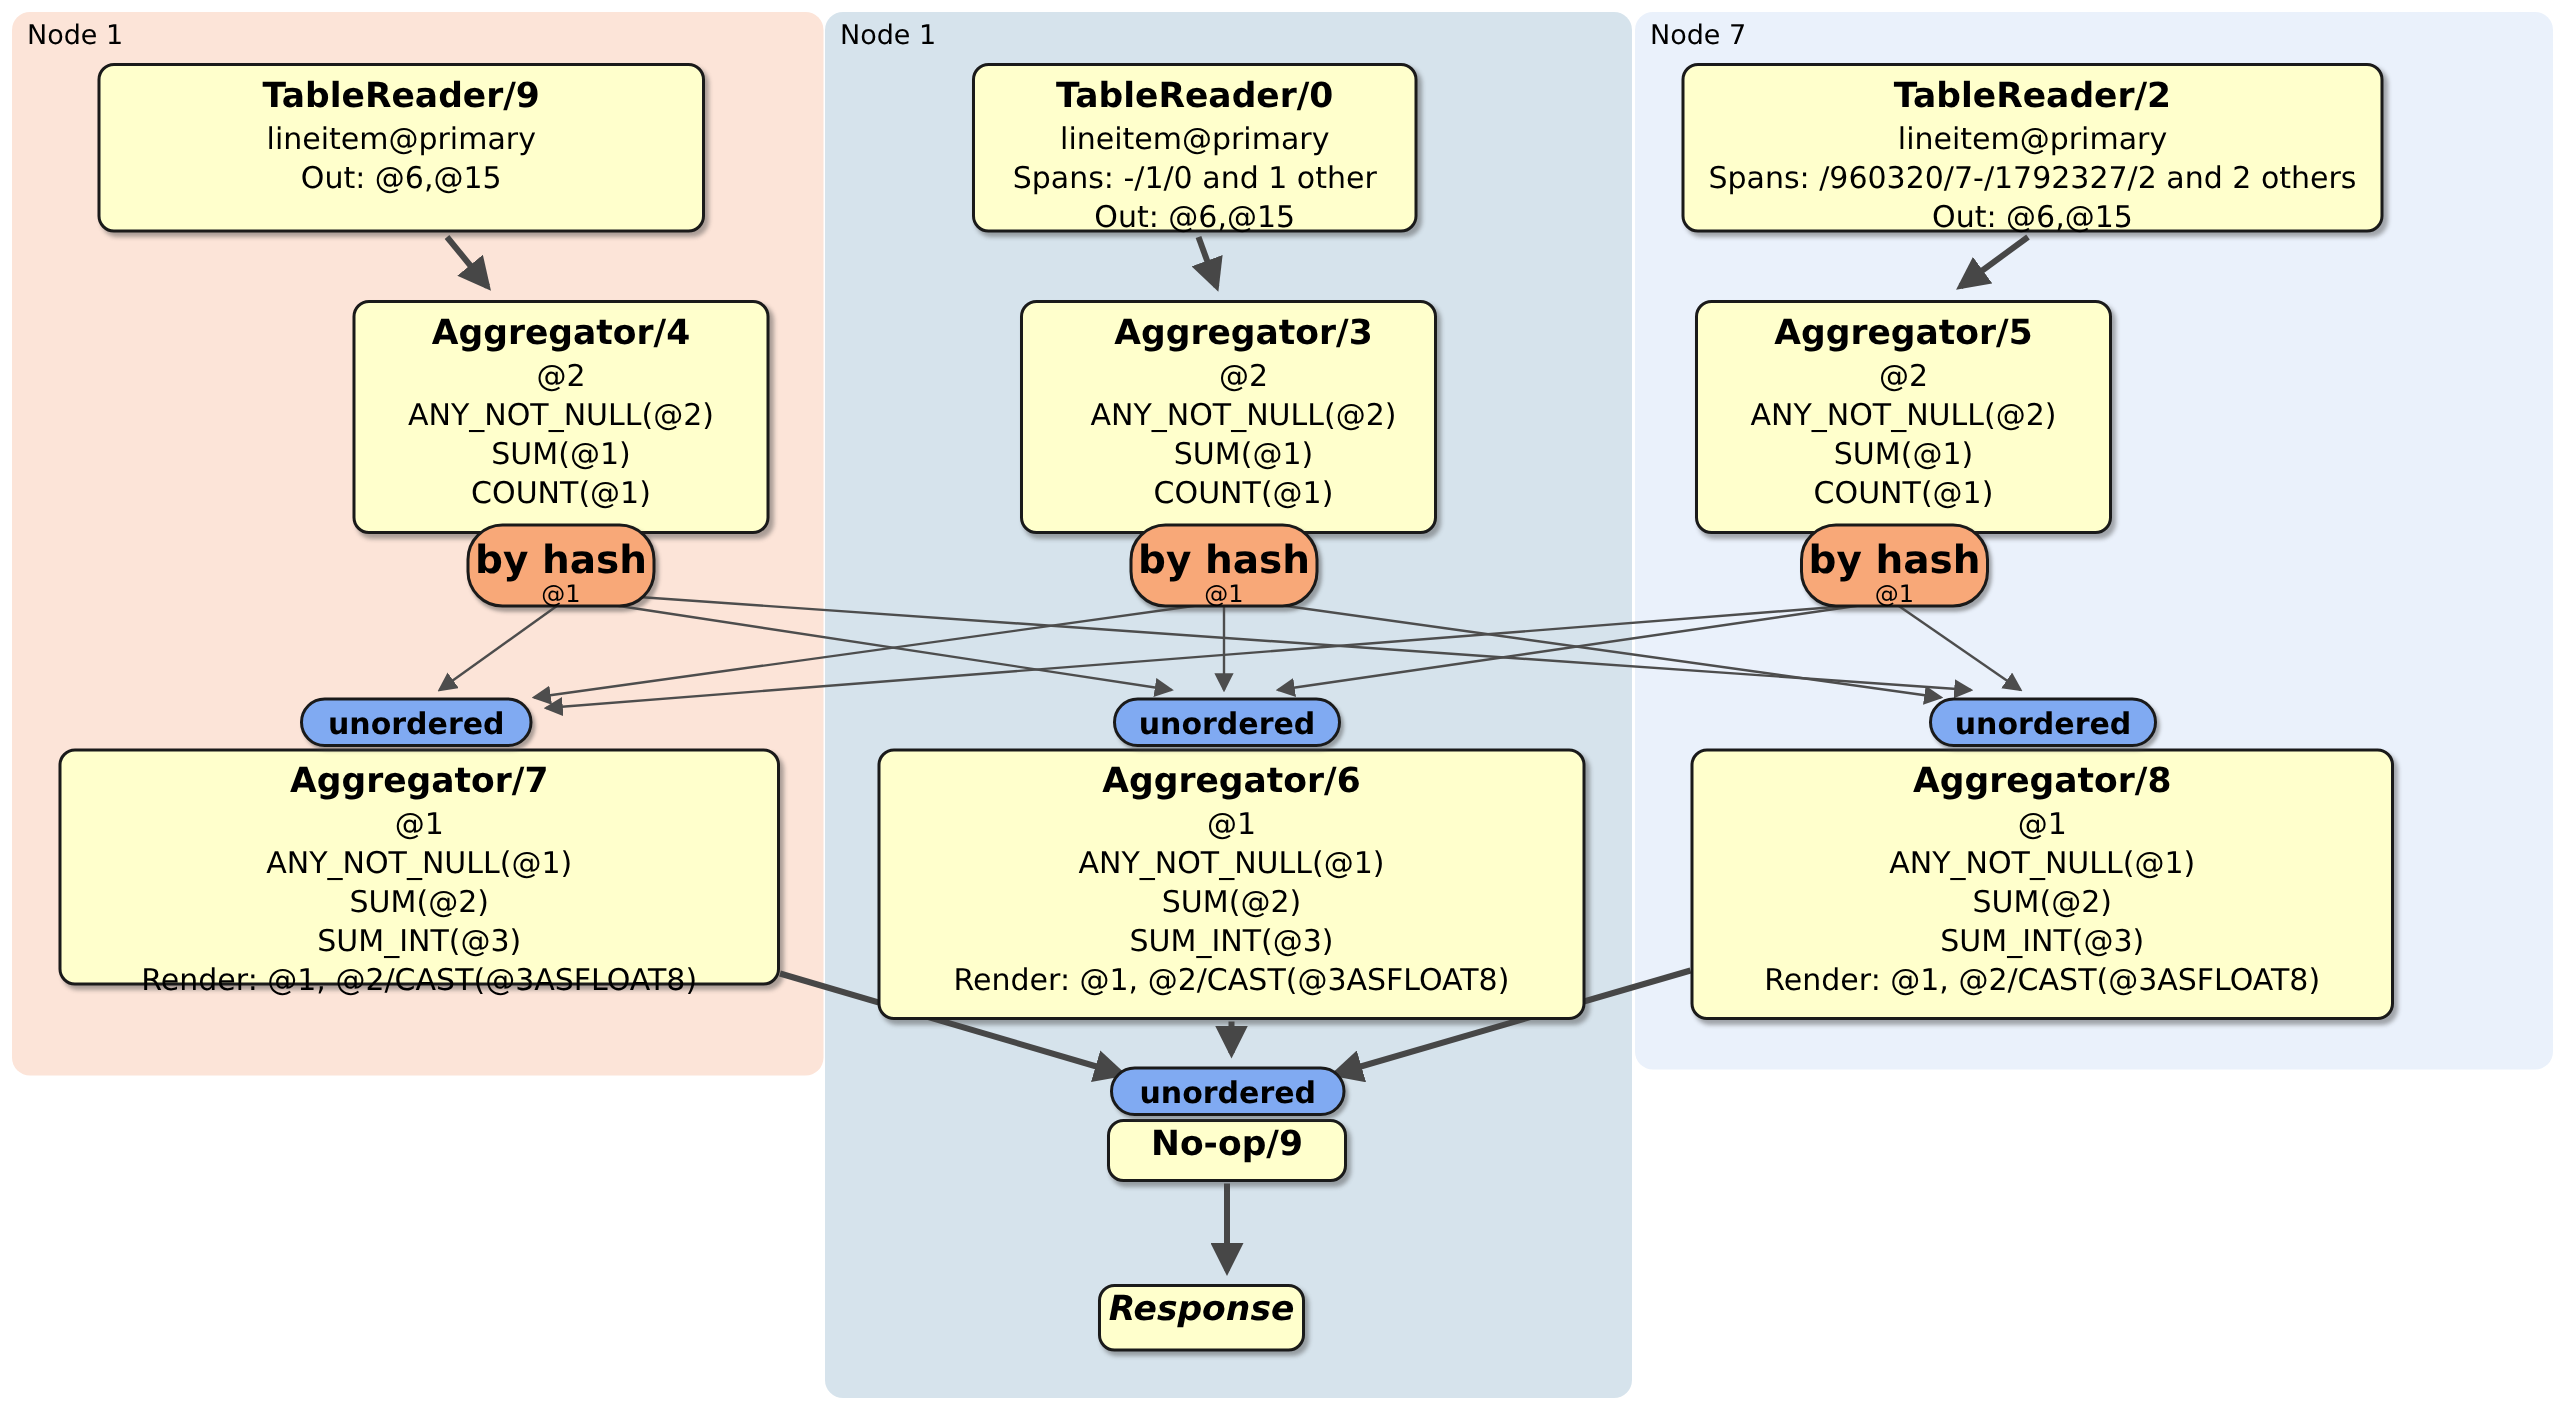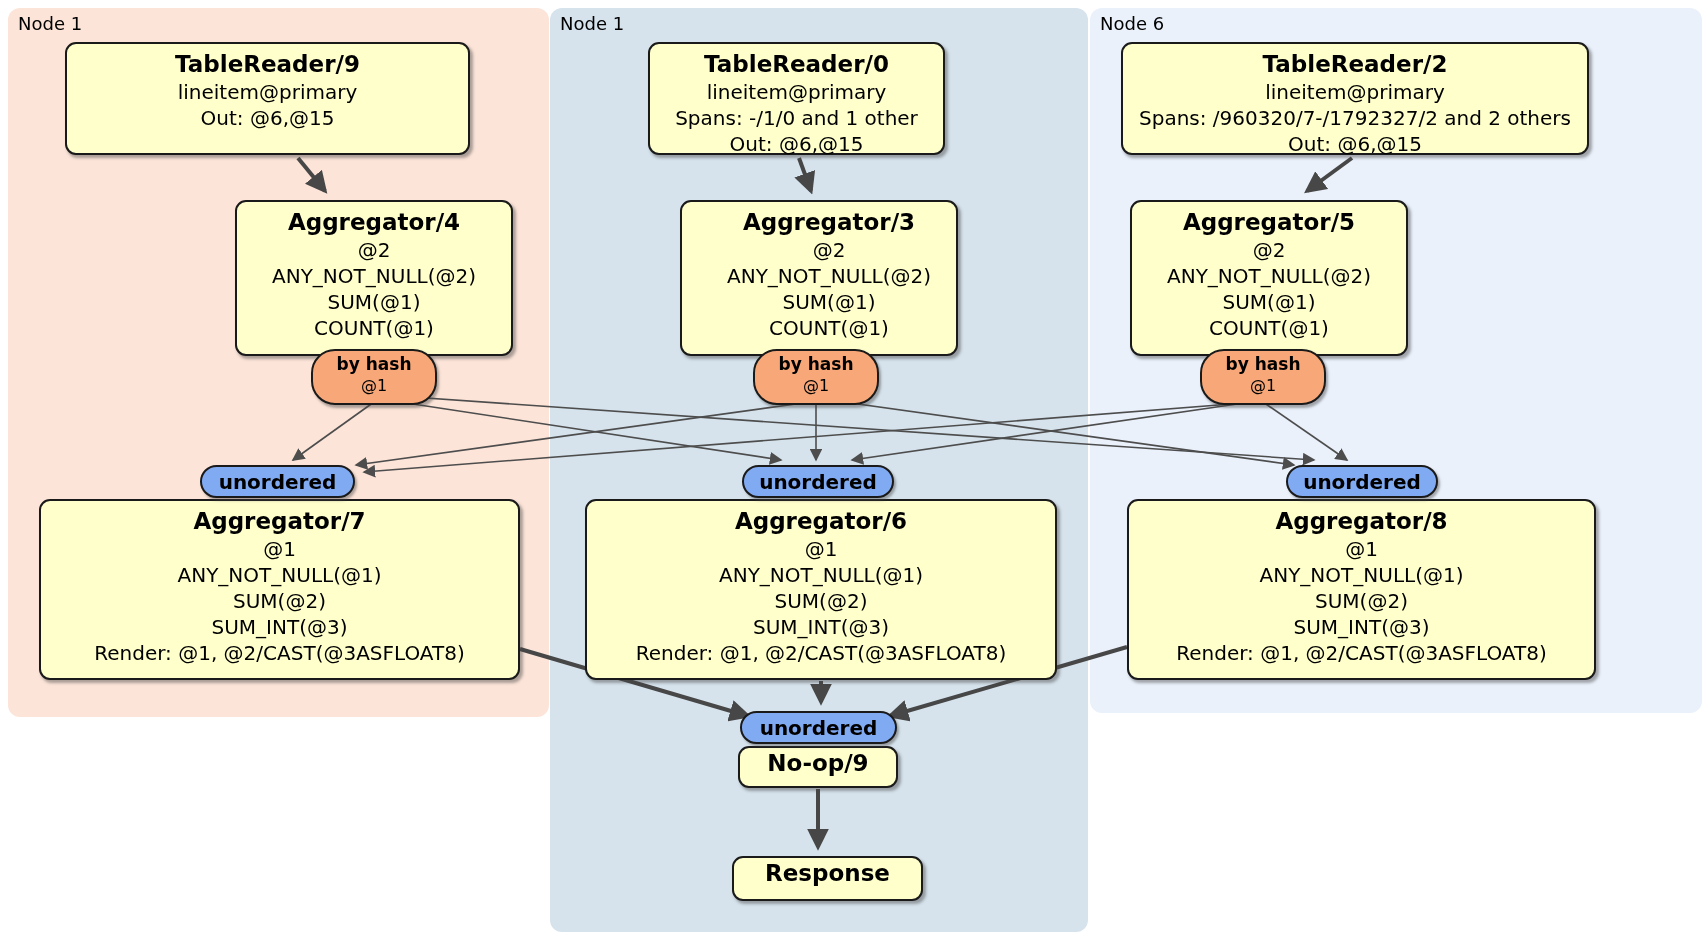--- a/index.html
+++ b/index.html
@@ -17,40 +17,40 @@
     text-align:center;z-index:3;padding-top:5px;box-sizing:border-box;
   }
   .gnode .title{font-weight:bold;font-size:23px;line-height:30px;}
   .gnode .ln{font-size:20px;line-height:26px;white-space:nowrap;}
   .gnode.small{display:flex;justify-content:center;padding-top:0;}
   .router{
     position:absolute;background:#f8a878;border:2px solid #1a1a1a;border-radius:24px;
     box-shadow:2px 2.5px 2.5px rgba(70,70,70,.45);
     text-align:center;z-index:4;box-sizing:border-box;
   }
-  .router .rt{font-weight:bold;font-size:17px;line-height:26px;margin-top:0;}
+  .router .rt{font-weight:bold;font-size:26px;line-height:26px;margin-top:10px;}
   .router .rs{font-size:16px;line-height:18px;}
   .sync{
     position:absolute;background:#80aaf2;border:2px solid #1a1a1a;border-radius:18px;
     box-shadow:2px 2.5px 2.5px rgba(70,70,70,.45);
     display:flex;align-items:center;justify-content:center;
     font-weight:bold;font-size:20px;z-index:4;box-sizing:border-box;
   }
   svg.edges{position:absolute;left:0;top:0;z-index:2;}
 </style>
 </head>
 <body>
 
 <div class="region" style="left:8px;top:8px;width:541px;height:709px;background:#fce4d8;"></div>
 <div class="region" style="left:550px;top:8px;width:538px;height:924px;background:#d6e3ec;"></div>
 <div class="region" style="left:1090px;top:8px;width:612px;height:705px;background:#eaf1fb;"></div>
 
 <div class="region-label" style="left:18px;top:13px;">Node 1</div>
 <div class="region-label" style="left:560px;top:13px;">Node 1</div>
-<div class="region-label" style="left:1100px;top:13px;">Node 6</div>
+<div class="region-label" style="left:1100px;top:13px;">Node 7</div>
 
 <svg class="edges" width="1708" height="940" viewBox="0 0 1708 940">
   <defs>
     <marker id="athick" viewBox="0 0 6 6" refX="5" refY="3" markerWidth="5.5" markerHeight="5.5" orient="auto">
       <path d="M0,0 L6,3 L0,6 z" fill="#474747"></path>
     </marker>
     <marker id="athin" viewBox="0 0 8 8" refX="7" refY="4" markerWidth="8" markerHeight="8" orient="auto">
       <path d="M0,0 L8,4 L0,8 z" fill="#4d4d4d"></path>
     </marker>
   </defs>
@@ -134,21 +134,21 @@
 <div class="sync" style="left:200px;top:465px;width:155px;height:33px;">
   <span>unordered</span>
 </div>
 <div class="sync" style="left:742px;top:465px;width:152px;height:33px;">
   <span>unordered</span>
 </div>
 <div class="sync" style="left:1286px;top:465px;width:152px;height:33px;">
   <span>unordered</span>
 </div>
 
-<div class="gnode" style="left:39px;top:499px;width:481px;height:181px;">
+<div class="gnode" style="left:39px;top:499px;width:481px;height:158px;">
   <div class="title">Aggregator/7</div>
   <div class="ln">@1</div>
   <div class="ln">ANY_NOT_NULL(@1)</div>
   <div class="ln">SUM(@2)</div>
   <div class="ln">SUM_INT(@3)</div>
   <div class="ln">Render: @1, @2/CAST(@3ASFLOAT8)</div>
 </div>
 <div class="gnode" style="left:585px;top:499px;width:472px;height:181px;">
   <div class="title">Aggregator/6</div>
   <div class="ln">@1</div>
@@ -165,15 +165,15 @@
   <div class="ln">SUM_INT(@3)</div>
   <div class="ln">Render: @1, @2/CAST(@3ASFLOAT8)</div>
 </div>
 
 <div class="sync" style="left:740px;top:711px;width:157px;height:33px;">
   <span>unordered</span>
 </div>
 <div class="gnode small" style="left:738px;top:746px;width:160px;height:42px;">
   <div class="title">No-op/9</div>
 </div>
-<div class="gnode small" style="left:732px;top:856px;width:191px;height:45px;">
+<div class="gnode small" style="left:732px;top:856px;width:138px;height:45px;font-style:italic;">
   <div class="title">Response</div>
 </div>
 
 </body></html>

